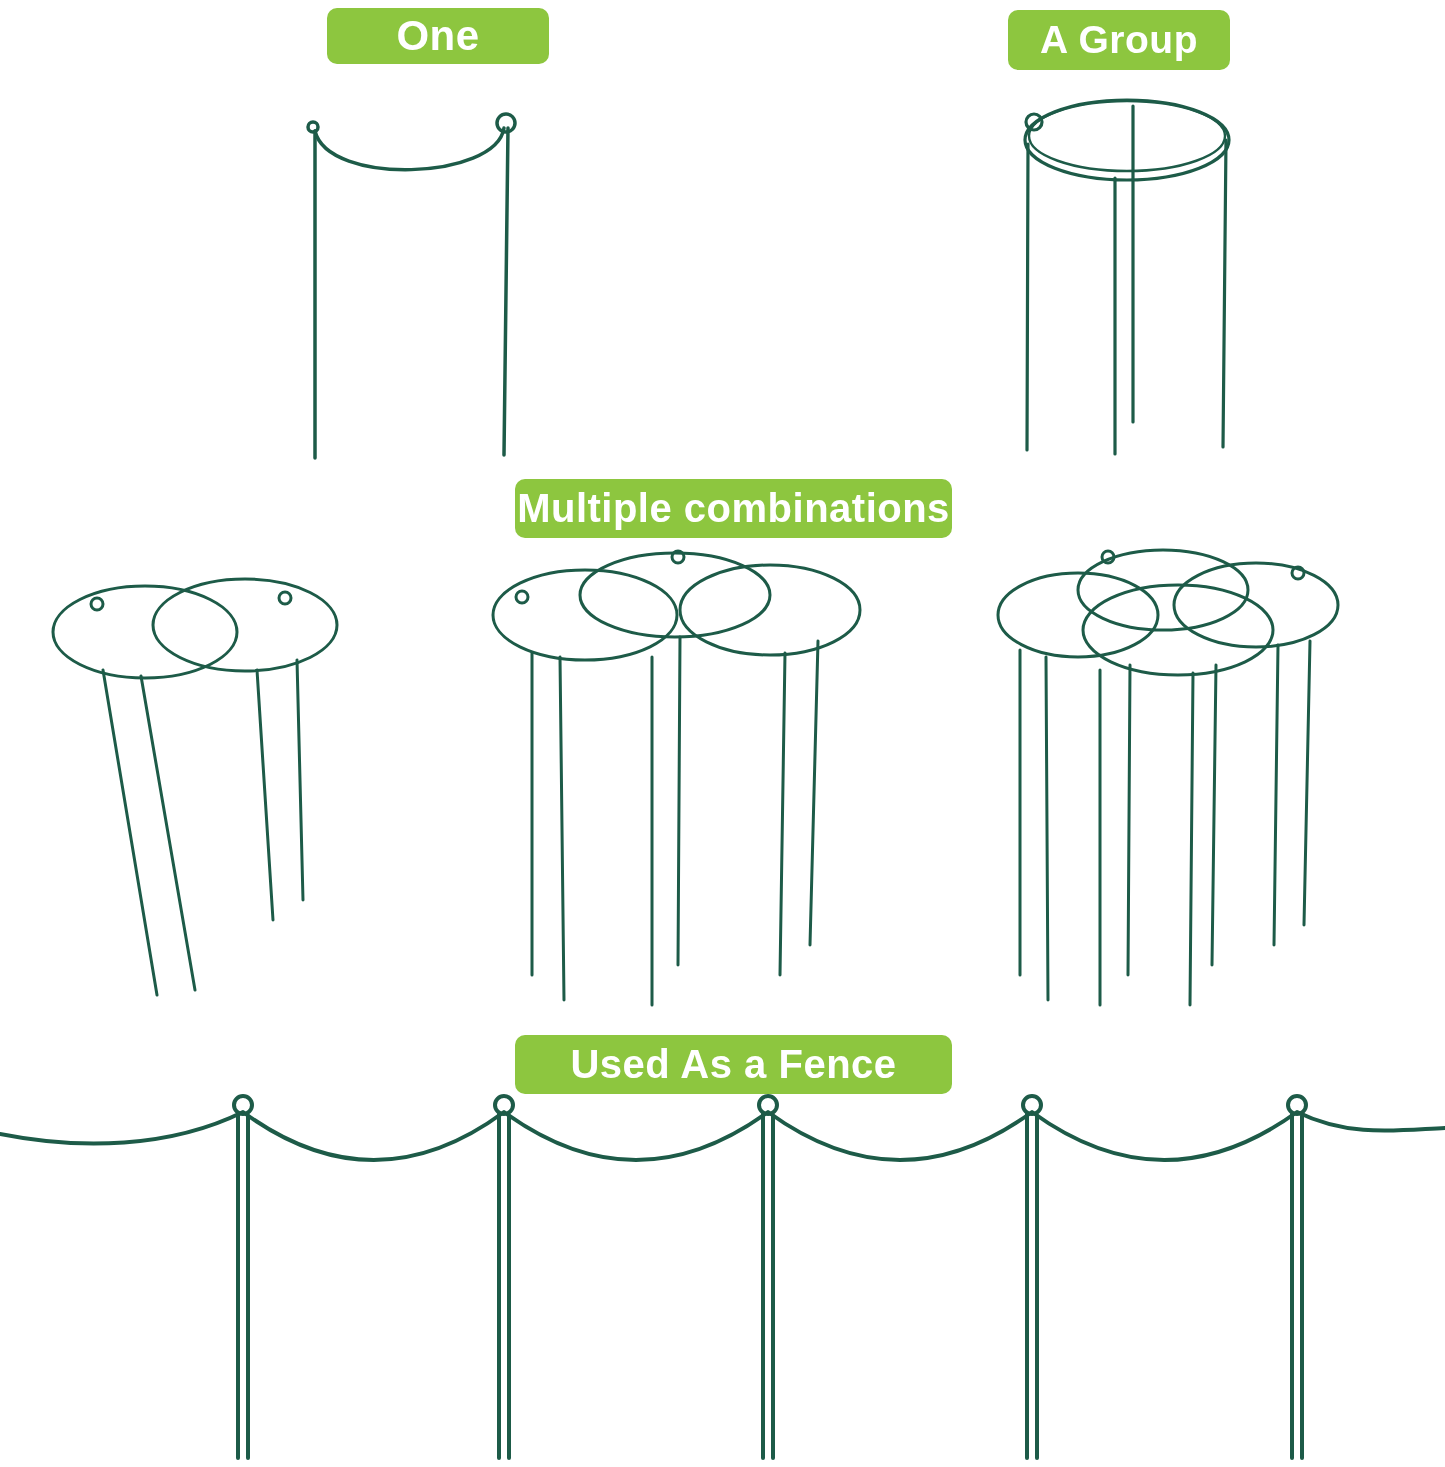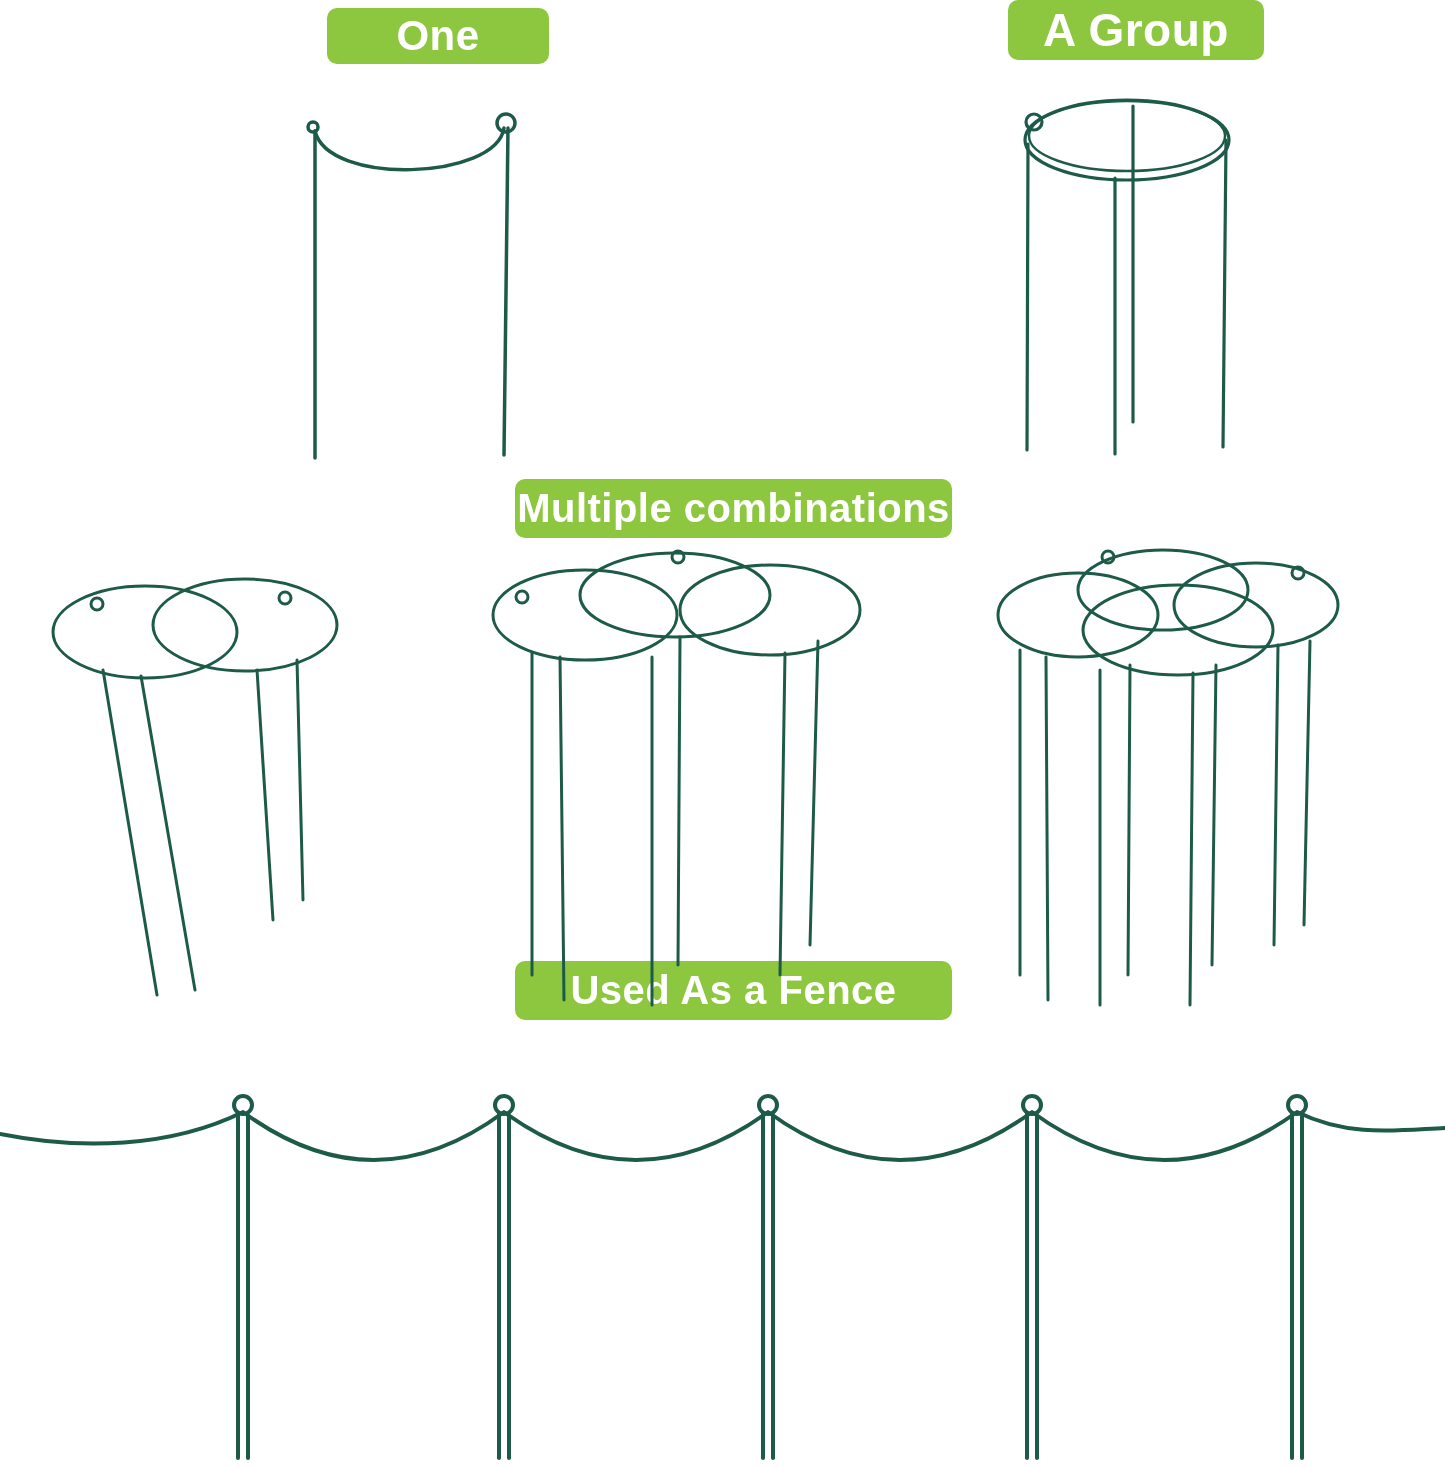--- a/index.html
+++ b/index.html
@@ -27,23 +27,23 @@
     color:var(--label-text);
     font-weight:bold;
     display:flex;
     align-items:center;
     justify-content:center;
     border-radius:10px;
     letter-spacing:0.5px;
     white-space:nowrap;
   }
   .badge-one{left:310px;top:8px;width:222px;height:56px;font-size:42px;margin-left:17px;}
-  .badge-group{left:1008px;top:0;width:256px;height:60px;font-size:46px;}
+  .badge-group{left:1008px;top:10px;width:222px;height:60px;font-size:39px;}
   .badge-multi{left:515px;top:479px;width:437px;height:59px;font-size:40px;}
-  .badge-fence{left:515px;top:961px;width:437px;height:59px;font-size:40px;}
+  .badge-fence{left:515px;top:1035px;width:437px;height:59px;font-size:40px;}
   .illus{
     position:absolute;
     color:var(--wire);
   }
   .illus-single{left:298px;top:98px;width:240px;height:375px;}
   .illus-group{left:1012px;top:92px;width:230px;height:375px;}
   .illus-multi-left{left:45px;top:570px;width:300px;height:430px;}
   .illus-multi-mid{left:480px;top:545px;width:390px;height:465px;}
   .illus-multi-right{left:988px;top:545px;width:380px;height:465px;}
   .illus-fence{left:0;top:1088px;width:1445px;height:378px;}

